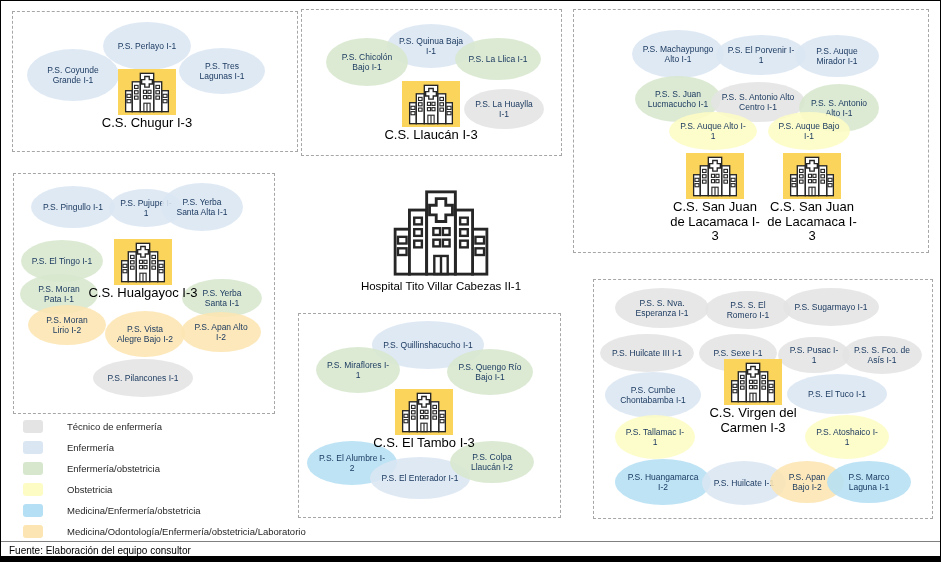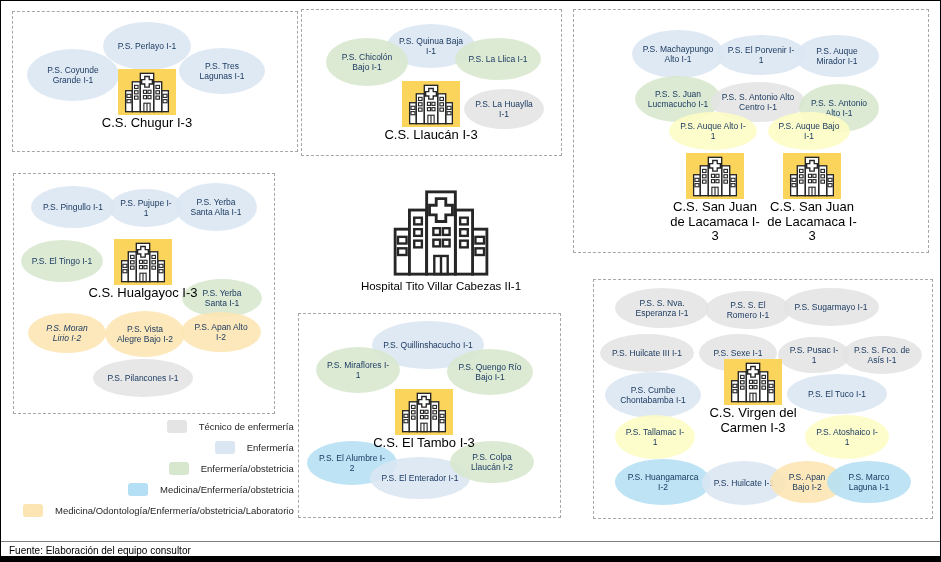--- a/index.html
+++ b/index.html
@@ -13,21 +13,21 @@
   .cs-node{position:absolute;transform:translateX(-50%);display:flex;flex-direction:column;
         align-items:center;z-index:2;}
   .cs-icon{background:#fbd45c;width:58px;height:46px;display:flex;align-items:center;justify-content:center;}
   .cs-icon svg{width:52px;height:41px;}
   .cs-label{font-size:13px;color:#000;text-align:center;margin-top:1px;line-height:1.12;width:120px;}
   .hospital{position:absolute;left:352px;top:188px;width:176px;display:flex;flex-direction:column;
         align-items:center;z-index:3;}
   .hospital-icon{width:140px;height:88px;}
   .hospital-label{font-size:11.5px;color:#000;text-align:center;margin-top:3px;white-space:nowrap;}
   .legend{position:absolute;left:22px;top:419px;display:flex;flex-direction:column;gap:8px;z-index:2;}
-  .legend-row{display:flex;align-items:center;gap:12px;justify-content:flex-end;}
+  .legend-row{display:flex;align-items:center;gap:24px;}
   .swatch{width:20px;height:13px;border-radius:3px;flex:0 0 auto;}
   .legend-label{font-size:9.5px;color:#262626;}
   .footer{position:absolute;left:0;right:0;top:540px;bottom:5px;border-top:1px solid #808080;
         font-size:10px;color:#000;padding:3px 8px 0;background:#fff;z-index:4;}
   .bottom-bar{position:absolute;left:0;right:0;bottom:0;height:5px;background:#000;z-index:5;}
 </style>
 </head>
 <body>
 
 <div class="page">
@@ -109,24 +109,25 @@
         <div class="cs-icon">
           <svg viewBox="0 0 100 92">
             <use href="#hosp"></use>
           </svg>
         </div>
         <div class="cs-label" style="width: 96px;">C.S. San Juan de Lacamaca I-3</div>
       </div>
       <div class="cluster-box" style="left: 12px; top: 172px; width: 262px; height: 241px;"></div>
       <div class="post" style="left: 30px; top: 185px; width: 84px; height: 42px; background: rgba(219, 230, 243, 0.88);">P.S. Pingullo I-1</div>
       <div class="post" style="left: 108px; top: 188px; width: 74px; height: 38px; background: rgba(219, 230, 243, 0.88);">P.S. Pujupe I-1</div>
-      <div class="post" style="left: 174px; top: 182px; width: 82px; height: 48px; background: rgba(219, 230, 243, 0.88);">P.S. Yerba Santa Alta I-1</div>
+      <div class="post" style="left: 160px; top: 182px; width: 82px; height: 48px; background: rgba(219, 230, 243, 0.88);">P.S. Yerba Santa Alta I-1</div>
       <div class="post" style="left: 20px; top: 239px; width: 82px; height: 42px; background: rgba(215, 231, 206, 0.88);">P.S. El Tingo I-1</div>
+      <div class="post" style="left: 19px; top: 273px; width: 78px; height: 40px; background: rgba(215, 231, 206, 0.88);">P.S. Moran Pata I-1</div>
       <div class="post" style="left: 181px; top: 278px; width: 80px; height: 38px; background: rgba(215, 231, 206, 0.88);">P.S. Yerba Santa I-1</div>
-      <div class="post" style="left: 27px; top: 312px; width: 78px; height: 40px; background: rgba(252, 229, 178, 0.88); font-style: italic;">P.S. Moran Lirio I-2</div>
+      <div class="post" style="left: 27px; top: 304px; width: 78px; height: 40px; background: rgba(252, 229, 178, 0.88);">P.S. Moran Lirio I-2</div>
       <div class="post" style="left: 104px; top: 310px; width: 80px; height: 46px; background: rgba(252, 229, 178, 0.88);">P.S. Vista Alegre Bajo I-2</div>
       <div class="post" style="left: 180px; top: 311px; width: 80px; height: 40px; background: rgba(252, 229, 178, 0.88);">P.S. Apan Alto I-2</div>
       <div class="post" style="left: 92px; top: 358px; width: 100px; height: 38px; background: rgba(228, 228, 228, 0.88);">P.S. Pilancones I-1</div>
       <div class="cs-node" style="left: 142px; top: 238px;">
         <div class="cs-icon">
           <svg viewBox="0 0 100 92">
             <use href="#hosp"></use>
           </svg>
         </div>
         <div class="cs-label">C.S. Hualgayoc I-3</div>
@@ -186,20 +187,24 @@
       </div>
       <div class="legend-row">
         <span class="swatch" style="background: rgb(219, 230, 243);"></span>
         <span class="legend-label">Enfermería</span>
       </div>
       <div class="legend-row">
         <span class="swatch" style="background: rgb(215, 231, 206);"></span>
         <span class="legend-label">Enfermería/obstetricia</span>
       </div>
       <div class="legend-row">
+        <span class="swatch" style="background: rgb(253, 252, 196);"></span>
+        <span class="legend-label">Obstetricia</span>
+      </div>
+      <div class="legend-row">
         <span class="swatch" style="background: rgb(180, 223, 244);"></span>
         <span class="legend-label">Medicina/Enfermería/obstetricia</span>
       </div>
       <div class="legend-row">
         <span class="swatch" style="background: rgb(252, 229, 178);"></span>
         <span class="legend-label">Medicina/Odontología/Enfermería/obstetricia/Laboratorio</span>
       </div>
     </div>
 
   <div class="footer">Fuente: Elaboración del equipo consultor</div>

